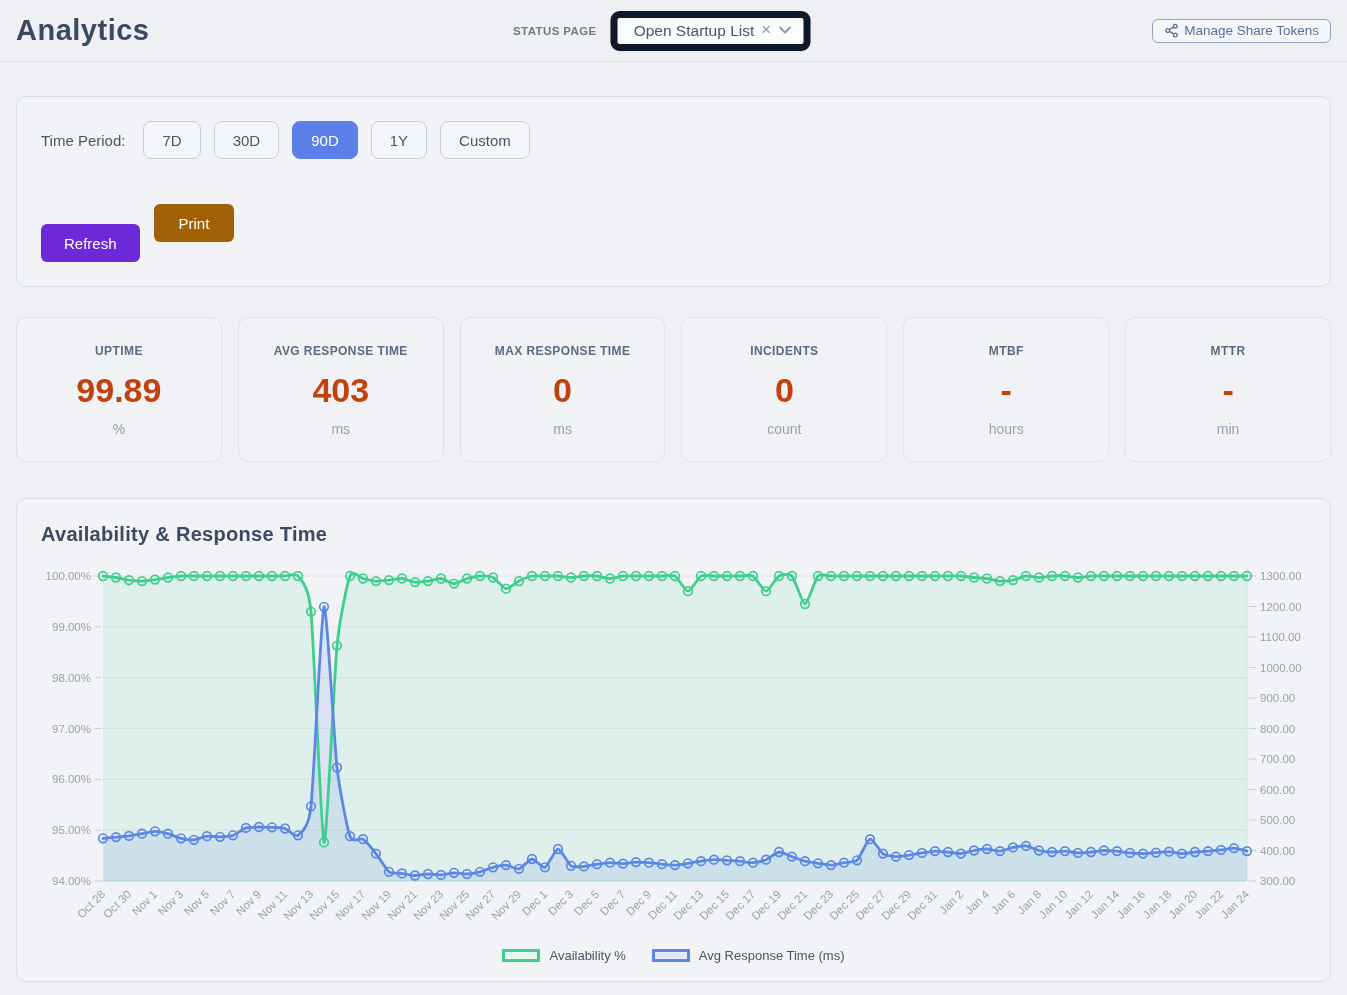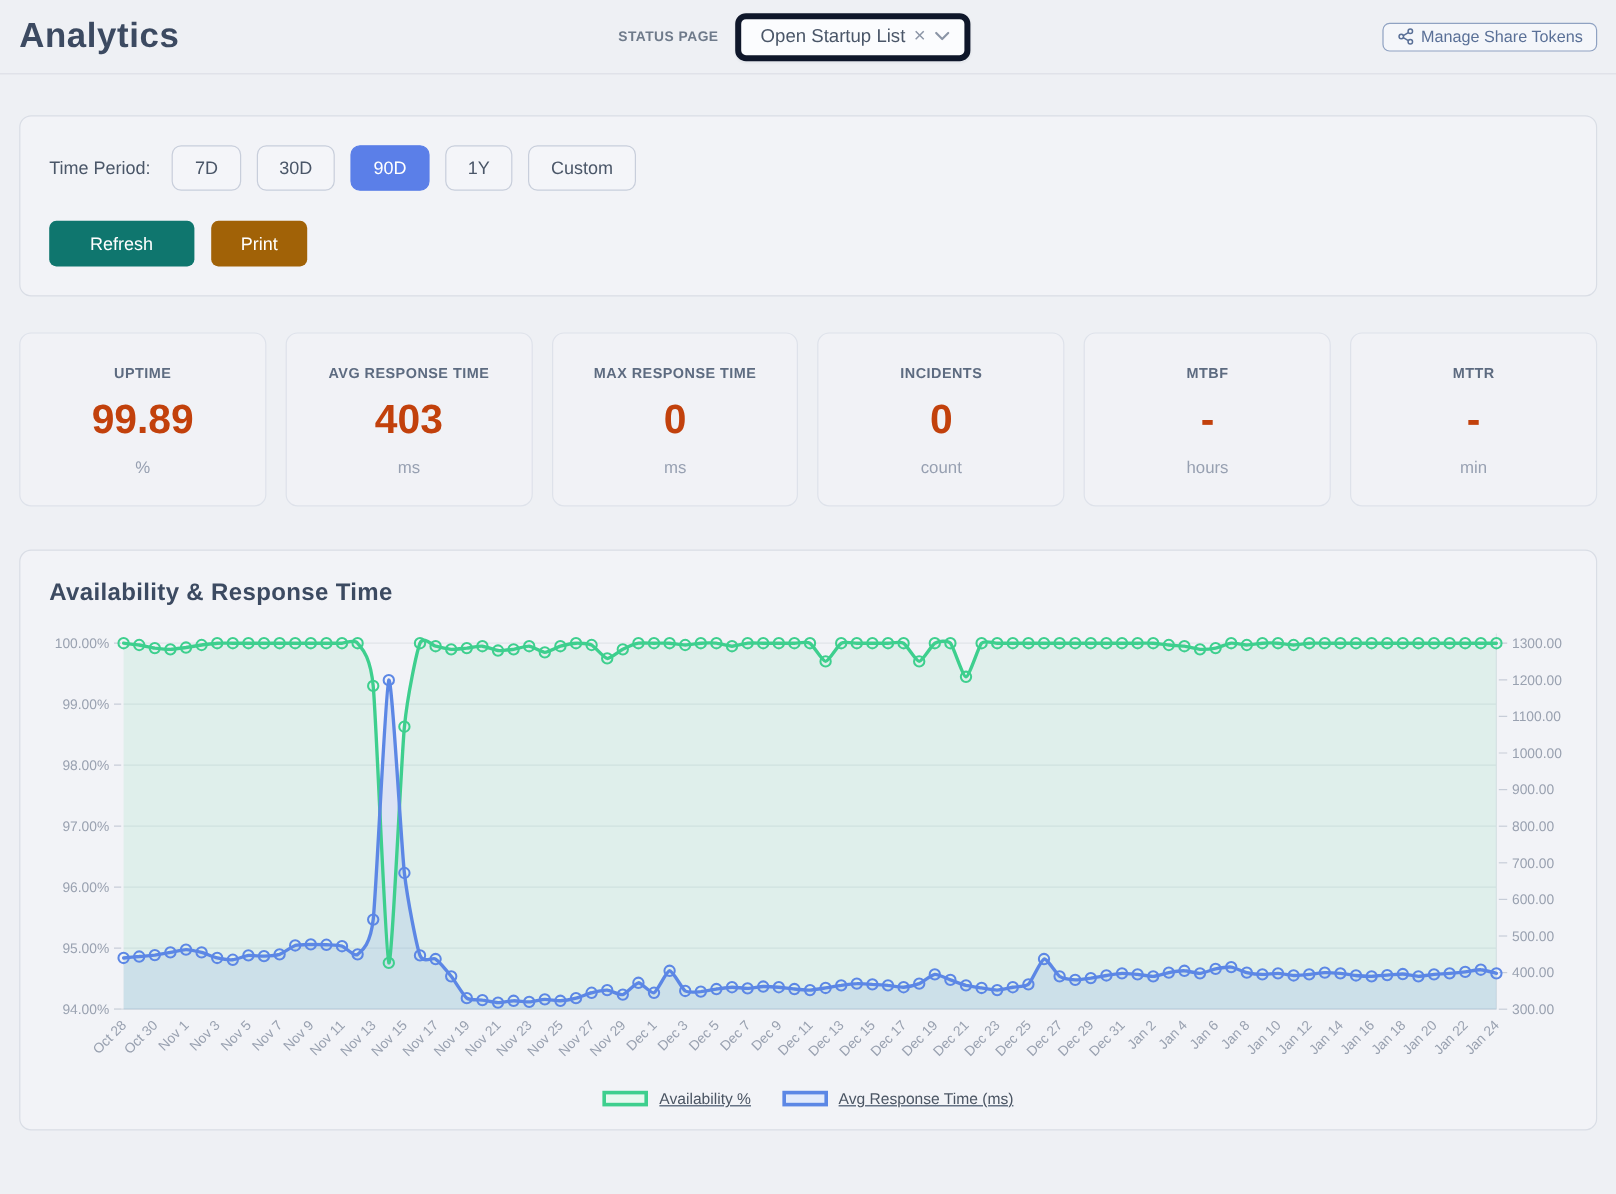--- a/index.html
+++ b/index.html
@@ -8,53 +8,53 @@
     width:1347px; min-height:995px;
     background:#eef0f4;
     font-family:"Liberation Sans", sans-serif;
     color:#44546a;
   }
   
   .header { position:relative; display:flex; align-items:center; height:62px; padding:0 16px; border-bottom:1px solid #dcdfe6; }
   .app-title { font-size:29px; font-weight:bold; color:#3c4a61; letter-spacing:.5px; }
   .status-group { position:absolute; left:50%; transform:translateX(-54%); display:flex; align-items:center; gap:14px; }
   .status-label { font-size:11.5px; font-weight:bold; color:#6e7a8a; letter-spacing:.4px; }
-  .select-box { background:#fbfcfe; border:5px solid #0f172a; border-radius:9px; height:40px; display:flex; align-items:center; gap:7px; padding:0 12px 0 16px; box-shadow:0 1px 2px rgba(20,30,60,.05); cursor:pointer; }
+  .select-box { background:#fbfcfe; border:7px solid #0f172a; border-radius:9px; height:40px; display:flex; align-items:center; gap:7px; padding:0 12px 0 16px; box-shadow:0 1px 2px rgba(20,30,60,.05); cursor:pointer; }
   .select-value { font-size:15.5px; color:#4a5668; }
   .clear-x { font-size:17px; color:#8b95a6; line-height:1; margin-top:-2px; }
   .chev svg { display:block; }
   .manage-btn { margin-left:auto; display:flex; align-items:center; gap:5px; height:24px; padding:0 11px; background:#f4f6fa; border:1px solid #8fa2c2; border-radius:6px; color:#5a7097; font-size:13.5px; cursor:pointer; }
   .manage-btn svg { display:block; }
   
   .panel { background:#f2f3f7; border:1px solid #d9dde5; border-radius:10px; }
   .filters-panel { margin:34px 16px 0; padding:24px; }
   .row { display:flex; align-items:center; }
   .inline-label { font-size:15px; color:#4a5668; margin-right:18px; }
   .period-btn { height:38px; padding:0 18px; margin-right:13px; background:#f4f5f9; border:1px solid #c8cedb; border-radius:8px; font-size:15px; color:#4a5668; font-family:inherit; cursor:pointer; }
   .period-btn.active { background:#5b7fe8; border-color:#5b7fe8; color:#ffffff; }
   .filters-row { margin-top:23px; }
   .check-item { display:flex; align-items:center; gap:9px; margin-right:34px; cursor:pointer; }
   .checkbox { width:17px; height:17px; background:#ffffff; border:1.5px solid #98a2b3; border-radius:3px; }
   .check-label { font-size:15px; color:#4a5668; }
   .actions-row { margin-top:25px; }
   .action-btn { height:38px; border:none; border-radius:6px; color:#ffffff; font-size:15px; font-family:inherit; cursor:pointer; }
-  .refresh-btn { background:#0f766e; padding:0 34px; }
+  .refresh-btn { background:#6d28d9; padding:0 23px;margin-top:40px; }
   .print-btn { background:#a16207; padding:0 25px; margin-left:14px; }
   
   .stats-row { display:flex; gap:16px; margin:30px 16px 0; }
   .stat-card { flex:1; background:#f1f2f6; border:1px solid #dee2ea; border-radius:10px; text-align:center; padding:26px 8px 24px; }
   .stat-title { font-size:12px; font-weight:bold; color:#5d6b80; letter-spacing:.4px; }
   .stat-value { font-size:34px; font-weight:bold; color:#c2410c; margin:13px 0 11px; }
   .stat-unit { font-size:14px; color:#97a0b1; }
   
   .chart-panel { margin:36px 16px 16px; padding:24px 24px 10px; }
   .chart-title { font-size:20px; font-weight:bold; color:#3c4a61; letter-spacing:.3px; }
   .chart-wrap { margin-top:8px; }
   .chart-wrap svg { display:block; width:100%; height:auto; }
-  .legend { display:flex; justify-content:center; align-items:center; gap:14px; padding:2px 0 8px;text-decoration:underline; }
+  .legend { display:flex; justify-content:center; align-items:center; gap:14px; padding:2px 0 8px; }
   .legend-item { display:flex; align-items:center; gap:9px; margin:0 6px; }
   .swatch { width:38px; height:13px; border:3px solid; }
   .legend-label { font-size:13px; color:#4b5563; }
 </style>
 </head>
 <body>
 
 <div class="header">
   <div class="app-title">Analytics</div>
 

